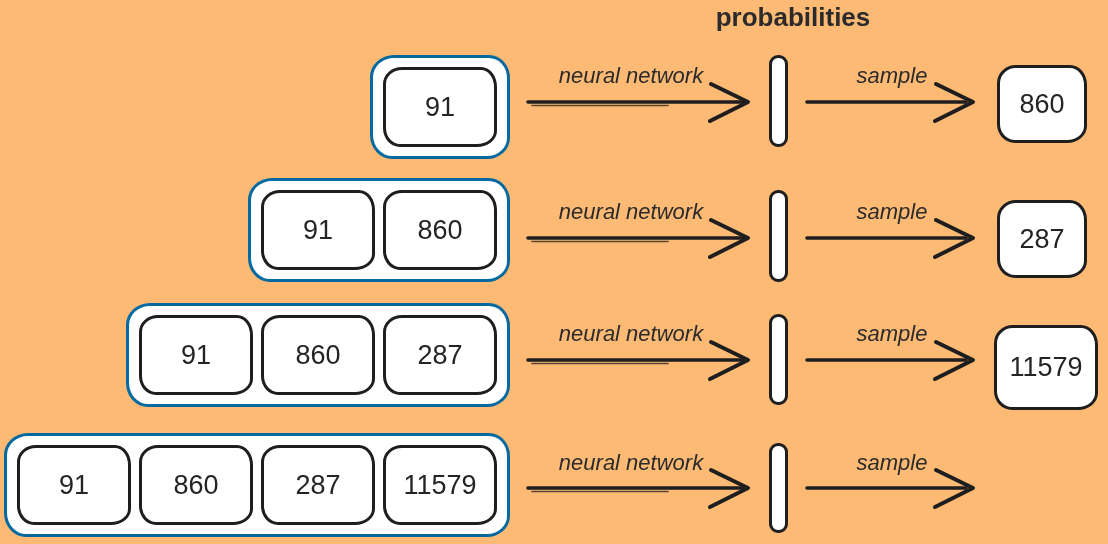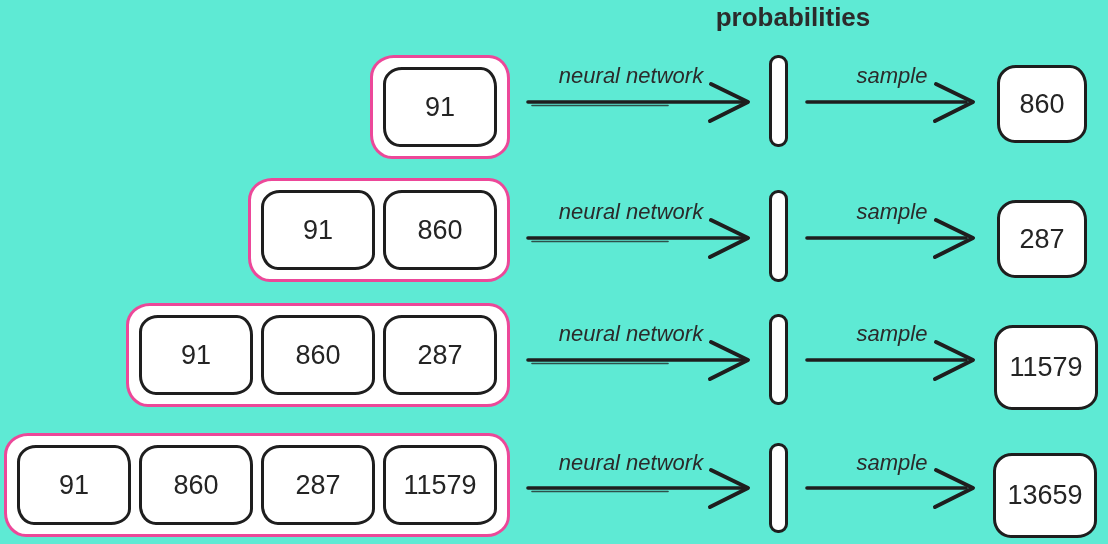--- a/index.html
+++ b/index.html
@@ -1,20 +1,20 @@
 <!DOCTYPE html>
 <html><head>
 <meta charset="utf-8">
 <style>
   html, body { margin: 0; padding: 0; background: #ffffff; }
   .canvas {
     position: relative;
     width: 1108px;
     height: 544px;
-    background: #5eead4;
+    background: #fdba74;
     font-family: "Liberation Sans", sans-serif;
     color: #262626;
     overflow: hidden;
   }
   .title {
     position: absolute;
     left: 700px; top: 2px; width: 186px;
     text-align: center;
     font-size: 26px;
     font-weight: 600;
@@ -22,21 +22,21 @@
     white-space: nowrap;
   }
   
   .ctx {
     position: absolute;
     right: 598px;              
     display: flex;
     align-items: center;
     gap: 8px;
     padding: 9px 10px;
-    border: 3px solid #ec4899;
+    border: 3px solid #0369a1;
     border-radius: 24px 21px 23px 22px / 22px 23px 21px 24px;
     background: #ffffff;
     box-sizing: border-box;
     height: 104px;
   }
   .token {
     width: 114px; height: 80px;
     border: 3px solid #1e1e1e;
     border-radius: 19px 16px 20px 17px / 17px 20px 16px 19px;
     display: flex; align-items: center; justify-content: center;
@@ -167,15 +167,14 @@
 
   <div class="ctx" style="top:433px">
     <div class="token">91</div>
     <div class="token">860</div>
     <div class="token">287</div>
     <div class="token">11579</div>
   </div>
   <div class="lbl nn" style="top:450px">neural network</div>
   <div class="bar" style="top:443px;height:90px"></div>
   <div class="lbl sample" style="top:450px">sample</div>
-  <div class="out" style="left:993px;top:453px;width:104px;height:85px">13659</div>
 
 </div>
 
 </body></html>

